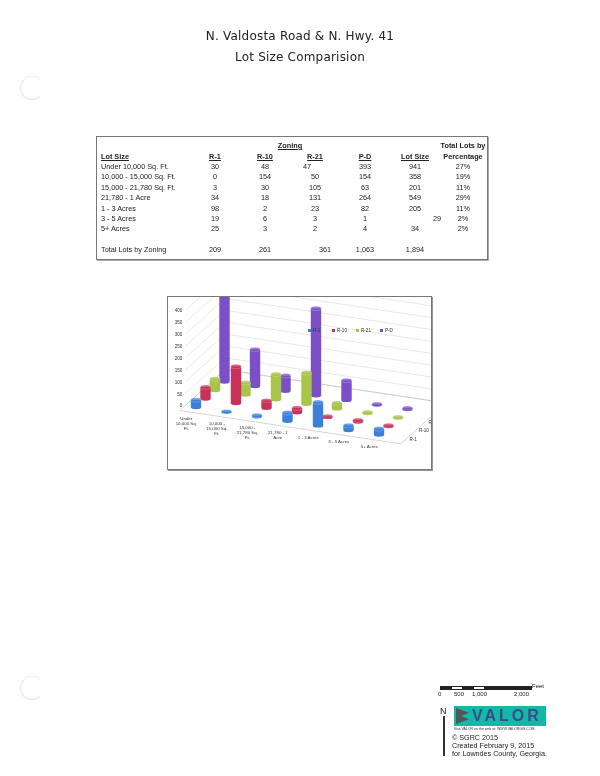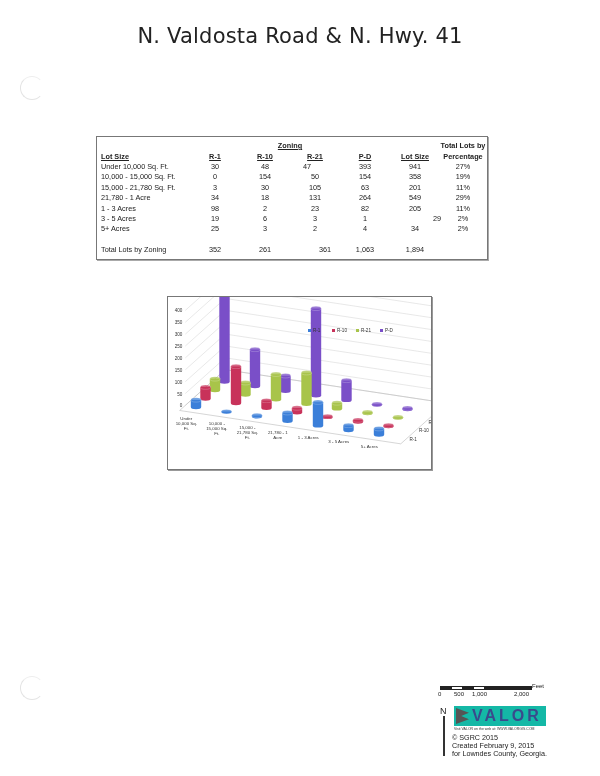--- a/index.html
+++ b/index.html
@@ -1,17 +1,17 @@
 <!DOCTYPE html>
 <html><head>
 <meta charset="utf-8">
 <style>
   html, body { margin:0; padding:0; }
   body { width:600px; height:776px; background:#ffffff; position:relative; overflow:hidden; font-family:"DejaVu Sans", sans-serif; color:#222; }
-  .title { position:absolute; left:0; width:600px; top:26px; text-align:center; font-size:21px; line-height:21px; color:#222; letter-spacing:0.2px; }
+  .title { position:absolute; left:0; width:600px; top:26px; text-align:center; font-size:12px; line-height:21px; color:#222; letter-spacing:0.2px; }
   .punch { position:absolute; width:22px; height:22px; border-radius:50%; border:1.5px solid #e4e4e4; border-right-color:transparent; border-top-color:#eee; }
   .tbl-box { position:absolute; left:96px; top:136px; width:390px; height:122px; border:1px solid #777; box-shadow:1px 1px 0 #aaa; background:#fff; font-family:"Liberation Sans", sans-serif; font-size:7.3px; color:#222; }
   .tbl-box .cell { position:absolute; white-space:nowrap; }
   .hdr { font-weight:bold; text-decoration:underline; }
   .hdr-plain { font-weight:bold; }
   .chart-box { position:absolute; left:167px; top:296px; width:263px; height:172px; border:1px solid #777; box-shadow:1px 1px 0 #999; background:#fff; }
   .footer { position:absolute; left:428px; top:686px; width:140px; height:80px; font-family:"Liberation Sans", sans-serif; }
   .scale-bar { position:absolute; left:12px; top:0; width:92px; height:4px; background:#222; }
   .scale-bar .w { position:absolute; top:1px; height:2px; background:#fff; }
   .scale-lbl { position:absolute; font-size:6px; color:#222; top:5px; }
@@ -25,20 +25,21 @@
   .credit { position:absolute; left:24px; font-size:7.2px; color:#222; white-space:nowrap; line-height:8px; }
 </style>
 </head>
 <body>
 
 <div class="punch" style="left:20px;top:76px;"></div>
 <div class="punch" style="left:20px;top:676px;"></div>
 
 <div class="title">
   <div>N. Valdosta Road &amp; N. Hwy. 41</div>
+  <div>Lot Size Comparision</div>
 </div>
 
 <div class="tbl-box" id="tbl">
     <div class="cell hdr" style="left: 193px; top: 4px; transform: translateX(-50%);">Zoning</div>
     <div class="cell hdr-plain" style="left: 366px; top: 4px; transform: translateX(-50%);">Total Lots by</div>
     <div class="cell hdr" style="left: 4px; top: 15px;">Lot Size</div>
     <div class="cell hdr" style="left: 118px; top: 15px; transform: translateX(-50%);">R-1</div>
     <div class="cell hdr" style="left: 168px; top: 15px; transform: translateX(-50%);">R-10</div>
     <div class="cell hdr" style="left: 218px; top: 15px; transform: translateX(-50%);">R-21</div>
     <div class="cell hdr" style="left: 268px; top: 15px; transform: translateX(-50%);">P-D</div>
@@ -87,21 +88,21 @@
     <div class="cell " style="left: 318px; top: 77px; transform: translateX(-50%); margin-left: 22px;">29</div>
     <div class="cell " style="left: 366px; top: 77px; transform: translateX(-50%);">2%</div>
     <div class="cell " style="left: 4px; top: 87.4px;">5+ Acres</div>
     <div class="cell " style="left: 118px; top: 87.4px; transform: translateX(-50%);">25</div>
     <div class="cell " style="left: 168px; top: 87.4px; transform: translateX(-50%);">3</div>
     <div class="cell " style="left: 218px; top: 87.4px; transform: translateX(-50%);">2</div>
     <div class="cell " style="left: 268px; top: 87.4px; transform: translateX(-50%);">4</div>
     <div class="cell " style="left: 318px; top: 87.4px; transform: translateX(-50%);">34</div>
     <div class="cell " style="left: 366px; top: 87.4px; transform: translateX(-50%);">2%</div>
     <div class="cell " style="left: 4px; top: 108px;">Total Lots by Zoning</div>
-    <div class="cell " style="left: 118px; top: 108px; transform: translateX(-50%);">352</div>
+    <div class="cell " style="left: 118px; top: 108px; transform: translateX(-50%);">209</div>
     <div class="cell " style="left: 168px; top: 108px; transform: translateX(-50%);">261</div>
     <div class="cell " style="left: 218px; top: 108px; transform: translateX(-50%); padding-left: 20px;">361</div>
     <div class="cell " style="left: 268px; top: 108px; transform: translateX(-50%); text-align: center;">1,063</div>
     <div class="cell " style="left: 318px; top: 108px; transform: translateX(-50%);">1,894</div>
   </div>
 
 <div class="chart-box">
   <svg id="chart" width="263" height="172" viewBox="0 0 263 172">
       <line x1="17.325000000000003" y1="108.39" x2="57.225" y2="72.69" stroke="#d8d8d8" stroke-width="0.6"></line>
       <line x1="57.225" y1="72.69" x2="278.35" y2="106.04" stroke="#d8d8d8" stroke-width="0.6"></line>

